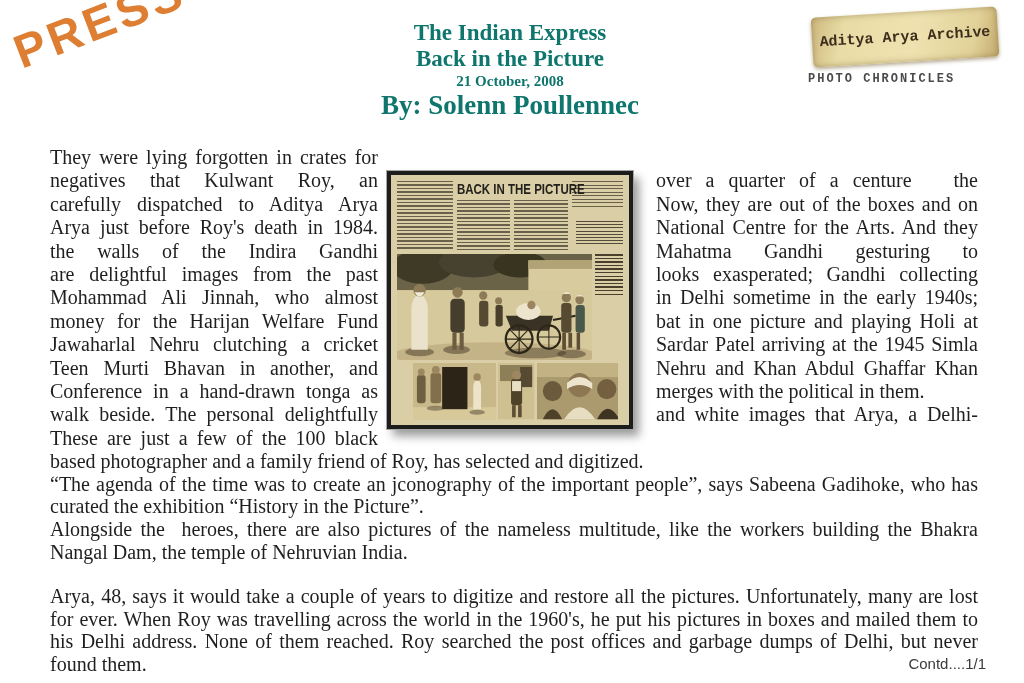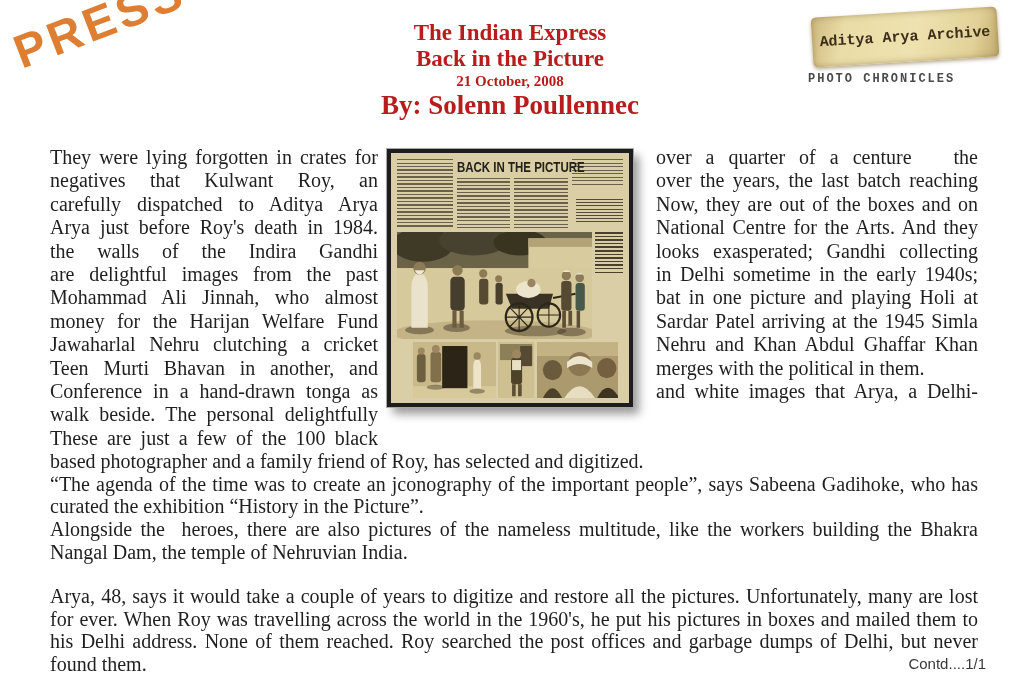--- a/index.html
+++ b/index.html
@@ -14,21 +14,21 @@
   
   .press-stamp {
     position: absolute; left: 6px; top: 28px;
     font-family: "Liberation Sans", sans-serif;
     font-size: 47px; font-weight: bold; letter-spacing: 4px;
     color: #dd7e33;
     transform: rotate(-21deg); transform-origin: left top;
   }
   .title-block {
     position: absolute; left: 330px; top: 20px; width: 360px;
-    text-align: center; color: #b91c1c;
+    text-align: center; color: #0f766e;
   }
   .title-line1, .title-line2 { font-size: 23px; font-weight: bold; line-height: 26px; }
   .title-date { font-size: 15px; font-weight: bold; line-height: 19px; }
   .title-byline { font-size: 27px; font-weight: bold; line-height: 28px; }
   .archive-label {
     position: absolute; left: 812px; top: 12px; width: 186px; height: 50px;
     background: linear-gradient(105deg, #cdb87e 0%, #e9dca6 18%, #eee2b0 55%, #e2d299 85%, #c3ab6e 100%);
     border-radius: 5px;
     box-shadow: 0 2px 4px rgba(120,100,60,.55), inset 0 0 6px rgba(120,95,45,.5);
     transform: rotate(-3.5deg);
@@ -40,21 +40,21 @@
     white-space: nowrap;
   }
   .photo-chronicles {
     position: absolute; left: 808px; top: 72px; width: 200px;
     font-family: "Liberation Mono", monospace;
     font-size: 12px; font-weight: bold; color: #4a4a4a; letter-spacing: 2px;
     white-space: nowrap;
   }
   
   .content { position: absolute; left: 50px; top: 146px; width: 928px; }
-  .columns { display: flex; align-items: flex-start; }
+  .columns { display: flex; align-items: center; }
   .col-left  { width: 328px; }
   .clip-wrap { width: 246px; margin-left: 9px; margin-right: 23px; margin-top: 3px; }
   .col-right { flex: 1; }
   .tline { font-size: 20px; line-height: 23.4px; white-space: pre-wrap; }
   .continuation .tline { line-height: 22.6px; }
   .just { text-align: justify; text-align-last: justify; }
   .gap { margin-top: 22px; }
   .footer-label {
     position: absolute; right: 38px; bottom: 11px;
     font-family: "Liberation Sans", sans-serif;
@@ -242,23 +242,23 @@
               <circle cx="72" cy="26" r="10" fill="#745f41"></circle>
               <path d="M62,56 Q72,36 84,54 L84,56 Z" fill="#3f3422"></path>
             </svg>
           </div>
         </div>
       </div>
     </div>
 
     <div class="col-right">
         <div class="tline just">over a quarter of a centure &nbsp; the</div>
-        <div class="tline just">over the years, the last batch reaching</div>
         <div class="tline just">Now, they are out of the boxes and on</div>
         <div class="tline just">National Centre for the Arts. And they</div>
+        <div class="tline just">Mahatma Gandhi gesturing to</div>
         <div class="tline just">looks exasperated; Gandhi collecting</div>
         <div class="tline just">in Delhi sometime in the early 1940s;</div>
         <div class="tline just">bat in one picture and playing Holi at</div>
         <div class="tline just">Sardar Patel arriving at the 1945 Simla</div>
         <div class="tline just">Nehru and Khan Abdul Ghaffar Khan</div>
         <div class="tline">merges with the political in them.</div>
         <div class="tline just">and white images that Arya, a Delhi-</div>
       </div>
   </div>
 

